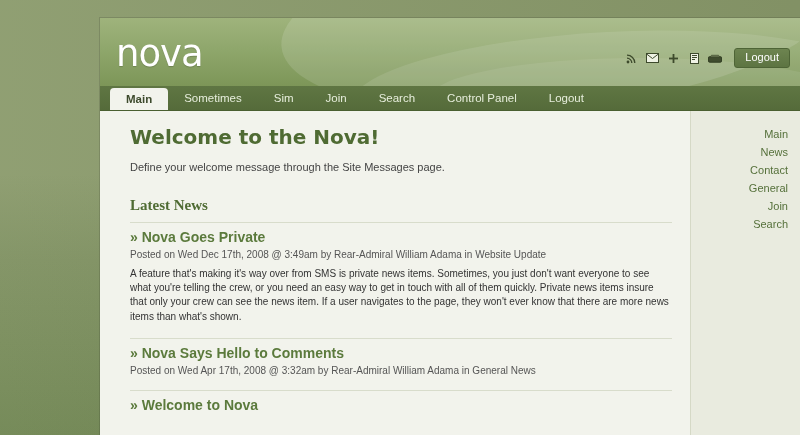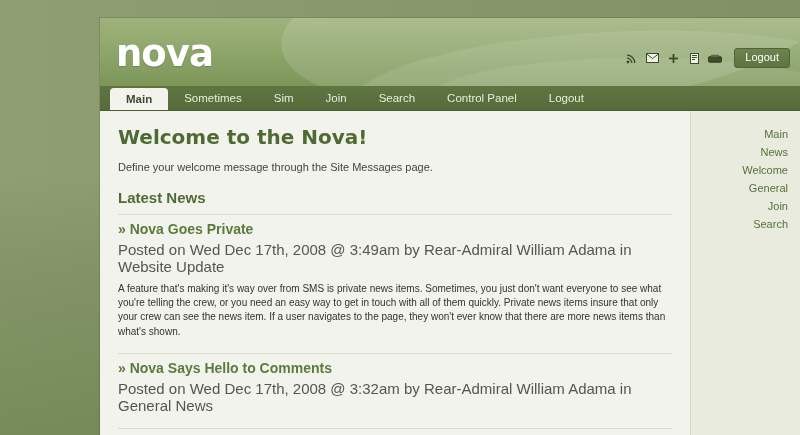--- a/index.html
+++ b/index.html
@@ -52,21 +52,21 @@
   }
   #header .swoosh3 {
     position: absolute; left: 330px; top: 40px;
     width: 420px; height: 80px;
     border-radius: 50%;
     background: rgba(255,255,255,0.08);
   }
   #logo {
     position: absolute; left: 16px; top: 14px;
     font-size: 37px; color: #ffffff;
-    font-weight: bold;
+    font-weight: normal;
     letter-spacing: -1px;
     font-family: "DejaVu Sans", sans-serif;
     text-shadow: 0 1px 1px rgba(0,0,0,0.18);
   }
   #header-tools {
     position: absolute; right: 10px; top: 30px;
     display: flex; align-items: center; gap: 7px;
   }
   .tool-icon {
     width: 14px; height: 13px;
@@ -111,56 +111,56 @@
     font-weight: bold;
   }
   
   #body {
     display: flex;
     height: 324px;
     background: #f2f3ec;
   }
   #content {
     flex: 1 1 auto;
-    padding: 14px 18px 0 18px;
+    padding: 14px 18px 0 30px;
     overflow: hidden;
   }
   h1#welcome {
     margin: 0 0 12px 0;
     font-size: 20px;
     font-weight: bold;
     color: #4f6b33;
     font-family: "DejaVu Sans", sans-serif;
   }
   .intro {
     font-size: 11px;
     color: #444;
-    margin: 0 0 16px 0;
+    margin: 0 0 24px 0;
   }
   h2#latest {
     margin: 0 0 8px 0;
     font-size: 15px;
     font-weight: bold;
     color: #4f6b33;
-    font-family: Liberation Sans, sans-serif;
+    font-family: Liberation Serif, serif;
   }
   .news-item { margin-bottom: 14px; }
   .news-sep {
     border: 0; border-top: 1px solid #d8dccb;
     margin: 0 0 6px 0;
   }
   .news-title {
     font-size: 14px;
     font-weight: bold;
     color: #5b7a3c;
     margin: 0 0 4px 0;
     cursor: pointer;
   }
   .news-meta {
-    font-size: 15px;
+    font-size: 10px;
     color: #555;
     margin: 0 0 7px 0;
   }
   .news-body {
     font-size: 10px;
     color: #333;
     line-height: 1.42;
     margin: 0;
   }
   
@@ -253,33 +253,33 @@
       <div class="news-item">
         <hr class="news-sep">
         <div class="news-title">» Nova Goes Private</div>
         <div class="news-meta">Posted on Wed Dec 17th, 2008 @ 3:49am by Rear-Admiral William Adama in Website Update</div>
         <p class="news-body">A feature that's making it's way over from SMS is private news items. Sometimes, you just don't want everyone to see what you're telling the crew, or you need an easy way to get in touch with all of them quickly. Private news items insure that only your crew can see the news item. If a user navigates to the page, they won't ever know that there are more news items than what's shown.</p>
       </div>
 
       <div class="news-item">
         <hr class="news-sep">
         <div class="news-title">» Nova Says Hello to Comments</div>
-        <div class="news-meta">Posted on Wed Dec 17th, 2008 @ 3:32am by Rear-Admiral William Adama in General News</div>
+        <div class="news-meta">Posted on Wed Apr 17th, 2008 @ 3:32am by Rear-Admiral William Adama in General News</div>
       </div>
 
       <div class="news-item">
         <hr class="news-sep">
         <div class="news-title">» Welcome to Nova</div>
 
       </div>
     </div>
 
     <div id="sidebar">
       <a class="side-link">Main</a>
       <a class="side-link">News</a>
-      <a class="side-link">Welcome</a>
+      <a class="side-link">Contact</a>
       <a class="side-link">General</a>
       <a class="side-link">Join</a>
       <a class="side-link">Search</a>
     </div>
 
   </div>
 </div>
 
 </body></html>

